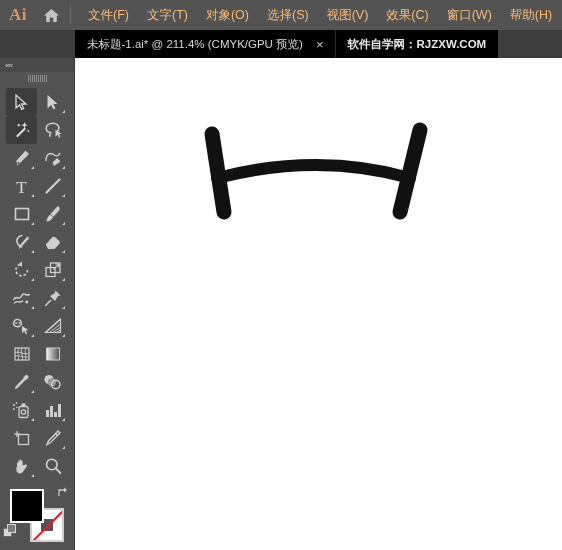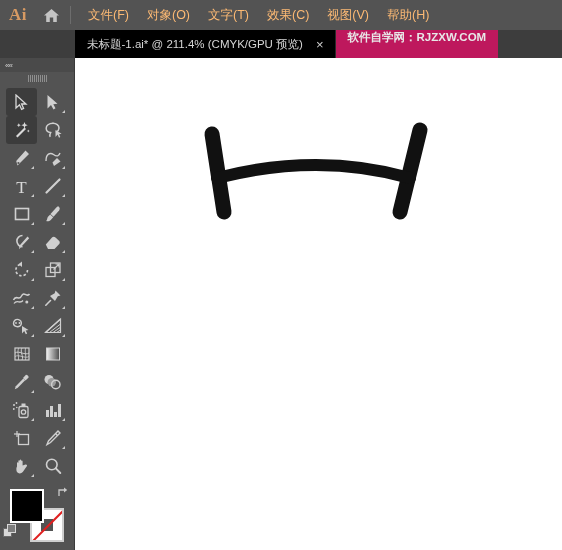--- a/index.html
+++ b/index.html
@@ -44,22 +44,22 @@
     padding: 0 8px 0 12px;
     background: #000000;
     border-right: 1px solid #2b2b2b;
   }
   .tab-title { color: #d6d6d6; font-size: 11.5px; white-space: nowrap; }
   .tab-close {
     color: #cfcfcf; font-size: 13px; line-height: 1;
     padding: 0 3px; cursor: pointer;
   }
   .tab-plain {
-    display: flex; padding: 0 12px;
-    background: #be185d;
+    display: flex; align-items: center; padding: 0 12px;
+    background: #000000;
   }
   .tab-plain .tab-title { color: #e8e8e8; font-weight: bold; font-size: 11.5px; }
 
   
   .toolbar {
     position: absolute; left: 0; top: 58px; width: 75px; height: 492px;
     background: #535353;
     border-right: 1px solid #3a3a3a;
   }
   .tb-header {
@@ -136,24 +136,26 @@
   <div class="menubar">
     <div class="ai-logo">Ai</div>
     <div class="home-icon">
       <svg width="17" height="15" viewBox="0 0 17 15">
         <path d="M8.5 1 L16 7.5 L13.8 7.5 L13.8 14 L10.2 14 L10.2 9.6 L6.8 9.6 L6.8 14 L3.2 14 L3.2 7.5 L1 7.5 Z" fill="#c4c4c4"></path>
       </svg>
     </div>
     <div class="menu-sep"></div>
     <div class="menu-items">
       <div class="menu-item">文件(F)</div>
+      <div class="menu-item">文字(T)</div>
       <div class="menu-item">对象(O)</div>
-      <div class="menu-item">文字(T)</div>
+      <div class="menu-item">选择(S)</div>
+      <div class="menu-item">视图(V)</div>
       <div class="menu-item">效果(C)</div>
-      <div class="menu-item">视图(V)</div>
+      <div class="menu-item">窗口(W)</div>
       <div class="menu-item">帮助(H)</div>
     </div>
   </div>
 
   <div class="tabbar">
     <div class="tab-spacer"></div>
     <div class="tab">
       <span class="tab-title">未标题-1.ai* @ 211.4% (CMYK/GPU 预览)</span>
       <span class="tab-close">×</span>
     </div>

